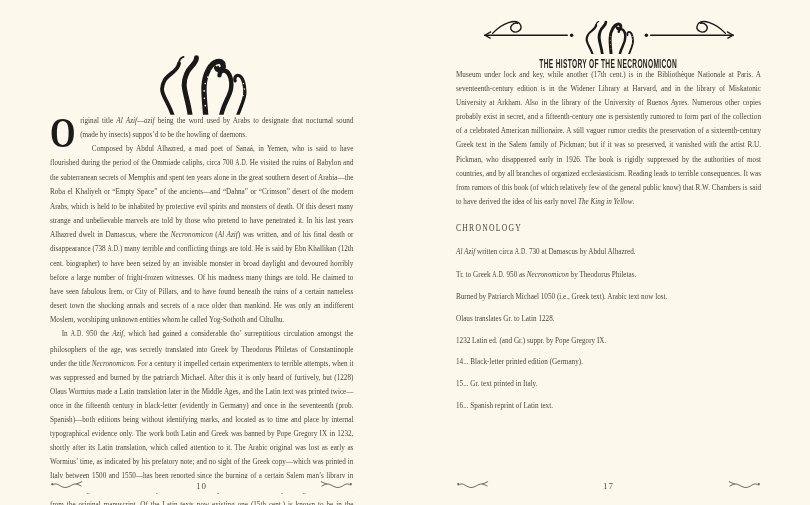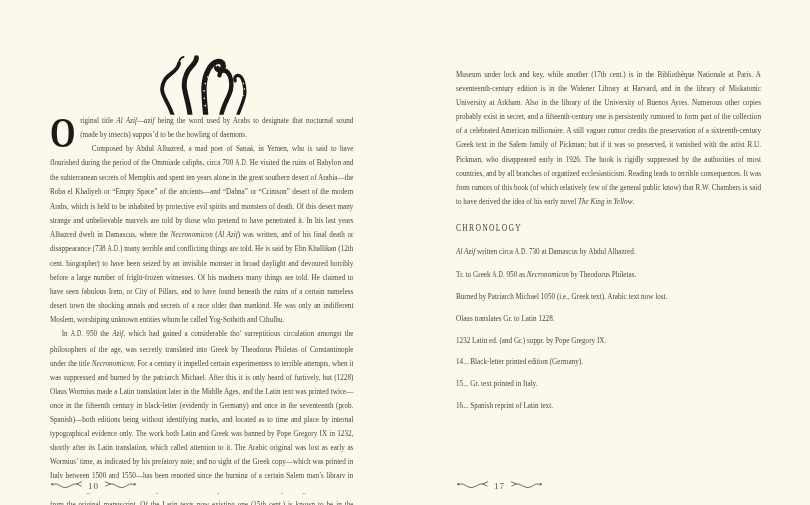--- a/index.html
+++ b/index.html
@@ -55,21 +55,21 @@
   }
 
   
   .chrono-heading{margin-top:13px;letter-spacing:1.6px;font-size:9.8px;}
   .chrono-item{margin-top:7.6px;}
   .chrono-item.first{margin-top:9px;}
 
   
   .footer{
     position:absolute;bottom:12px;left:0;width:100%;
-    display:flex;align-items:center;justify-content:flex-start;gap:4px;
+    display:flex;align-items:center;justify-content:space-between;gap:4px;
     background:#fdf8ec;padding:2px 0;
   }
   .pagenum{font-size:9px;letter-spacing:1px;color:#57504a;}
   .mirror{transform:scaleX(-1);}
   svg{display:block;}
 </style>
 </head>
 <body>
 
 <svg width="0" height="0" style="position:absolute" aria-hidden="true">
@@ -140,20 +140,36 @@
           <use href="#squiggle"></use>
         </svg>
       <span class="pagenum">10</span>
       <svg class="sq mirror" width="34" height="11" viewBox="0 0 38 12">
           <use href="#squiggle"></use>
         </svg>
     </div>
   </section>
 
   <section class="page right">
+    <div class="rp-header">
+      <div class="rp-flourish-row">
+        <svg class="flourish" width="92" height="29" viewBox="0 0 96 30">
+            <use href="#flourish"></use>
+          </svg>
+        <svg class="rp-emblem" width="52" height="34" viewBox="0 0 100 66">
+            <use href="#tentacles"></use>
+          </svg>
+        <svg class="flourish mirror" width="92" height="29" viewBox="0 0 96 30">
+            <use href="#flourish"></use>
+          </svg>
+      </div>
+      <div class="rp-title-wrap">
+        <span class="rp-title">THE HISTORY OF THE NECRONOMICON</span>
+      </div>
+    </div>
 
     <div class="rp-text">
       <p><span>Museum under lock and key, while another (17th cent.) is in the Bibliothèque Nationale at Paris. A seventeenth-century edition is in the Widener Library at Harvard, and in the library of Miskatonic University at Arkham. Also in the library of the University of Buenos Ayres. Numerous other copies probably exist in secret, and a fifteenth-century one is persistently rumored to form part of the collection of a celebrated American millionaire. A still vaguer rumor credits the preservation of a sixteenth-century Greek text in the Salem family of Pickman; but if it was so preserved, it vanished with the artist R.U. Pickman, who disappeared early in 1926. The book is rigidly suppressed by the authorities of most countries, and by all branches of organized ecclesiasticism. Reading leads to terrible consequences. It was from rumors of this book (of which relatively few of the general public know) that R.W. Chambers is said to have derived the idea of his early novel </span><span class="it">The King in Yellow</span><span>.</span></p>
       <div class="chrono-heading">CHRONOLOGY</div>
       <div class="chrono-item first"><span class="it">Al Azif</span><span> written circa </span><span class="sc">A.D.</span><span> 730 at Damascus by Abdul Alhazred.</span></div>
       <div class="chrono-item"><span>Tr. to Greek </span><span class="sc">A.D.</span><span> 950 as </span><span class="it">Necronomicon</span><span> by Theodorus Philetas.</span></div>
       <div class="chrono-item"><span>Burned by Patriarch Michael 1050 (i.e., Greek text). Arabic text now lost.</span></div>
       <div class="chrono-item"><span>Olaus translates Gr. to Latin 1228.</span></div>
       <div class="chrono-item"><span>1232 Latin ed. (and Gr.) suppr. by Pope Gregory IX.</span></div>
       <div class="chrono-item"><span>14... Black-letter printed edition (Germany).</span></div>

